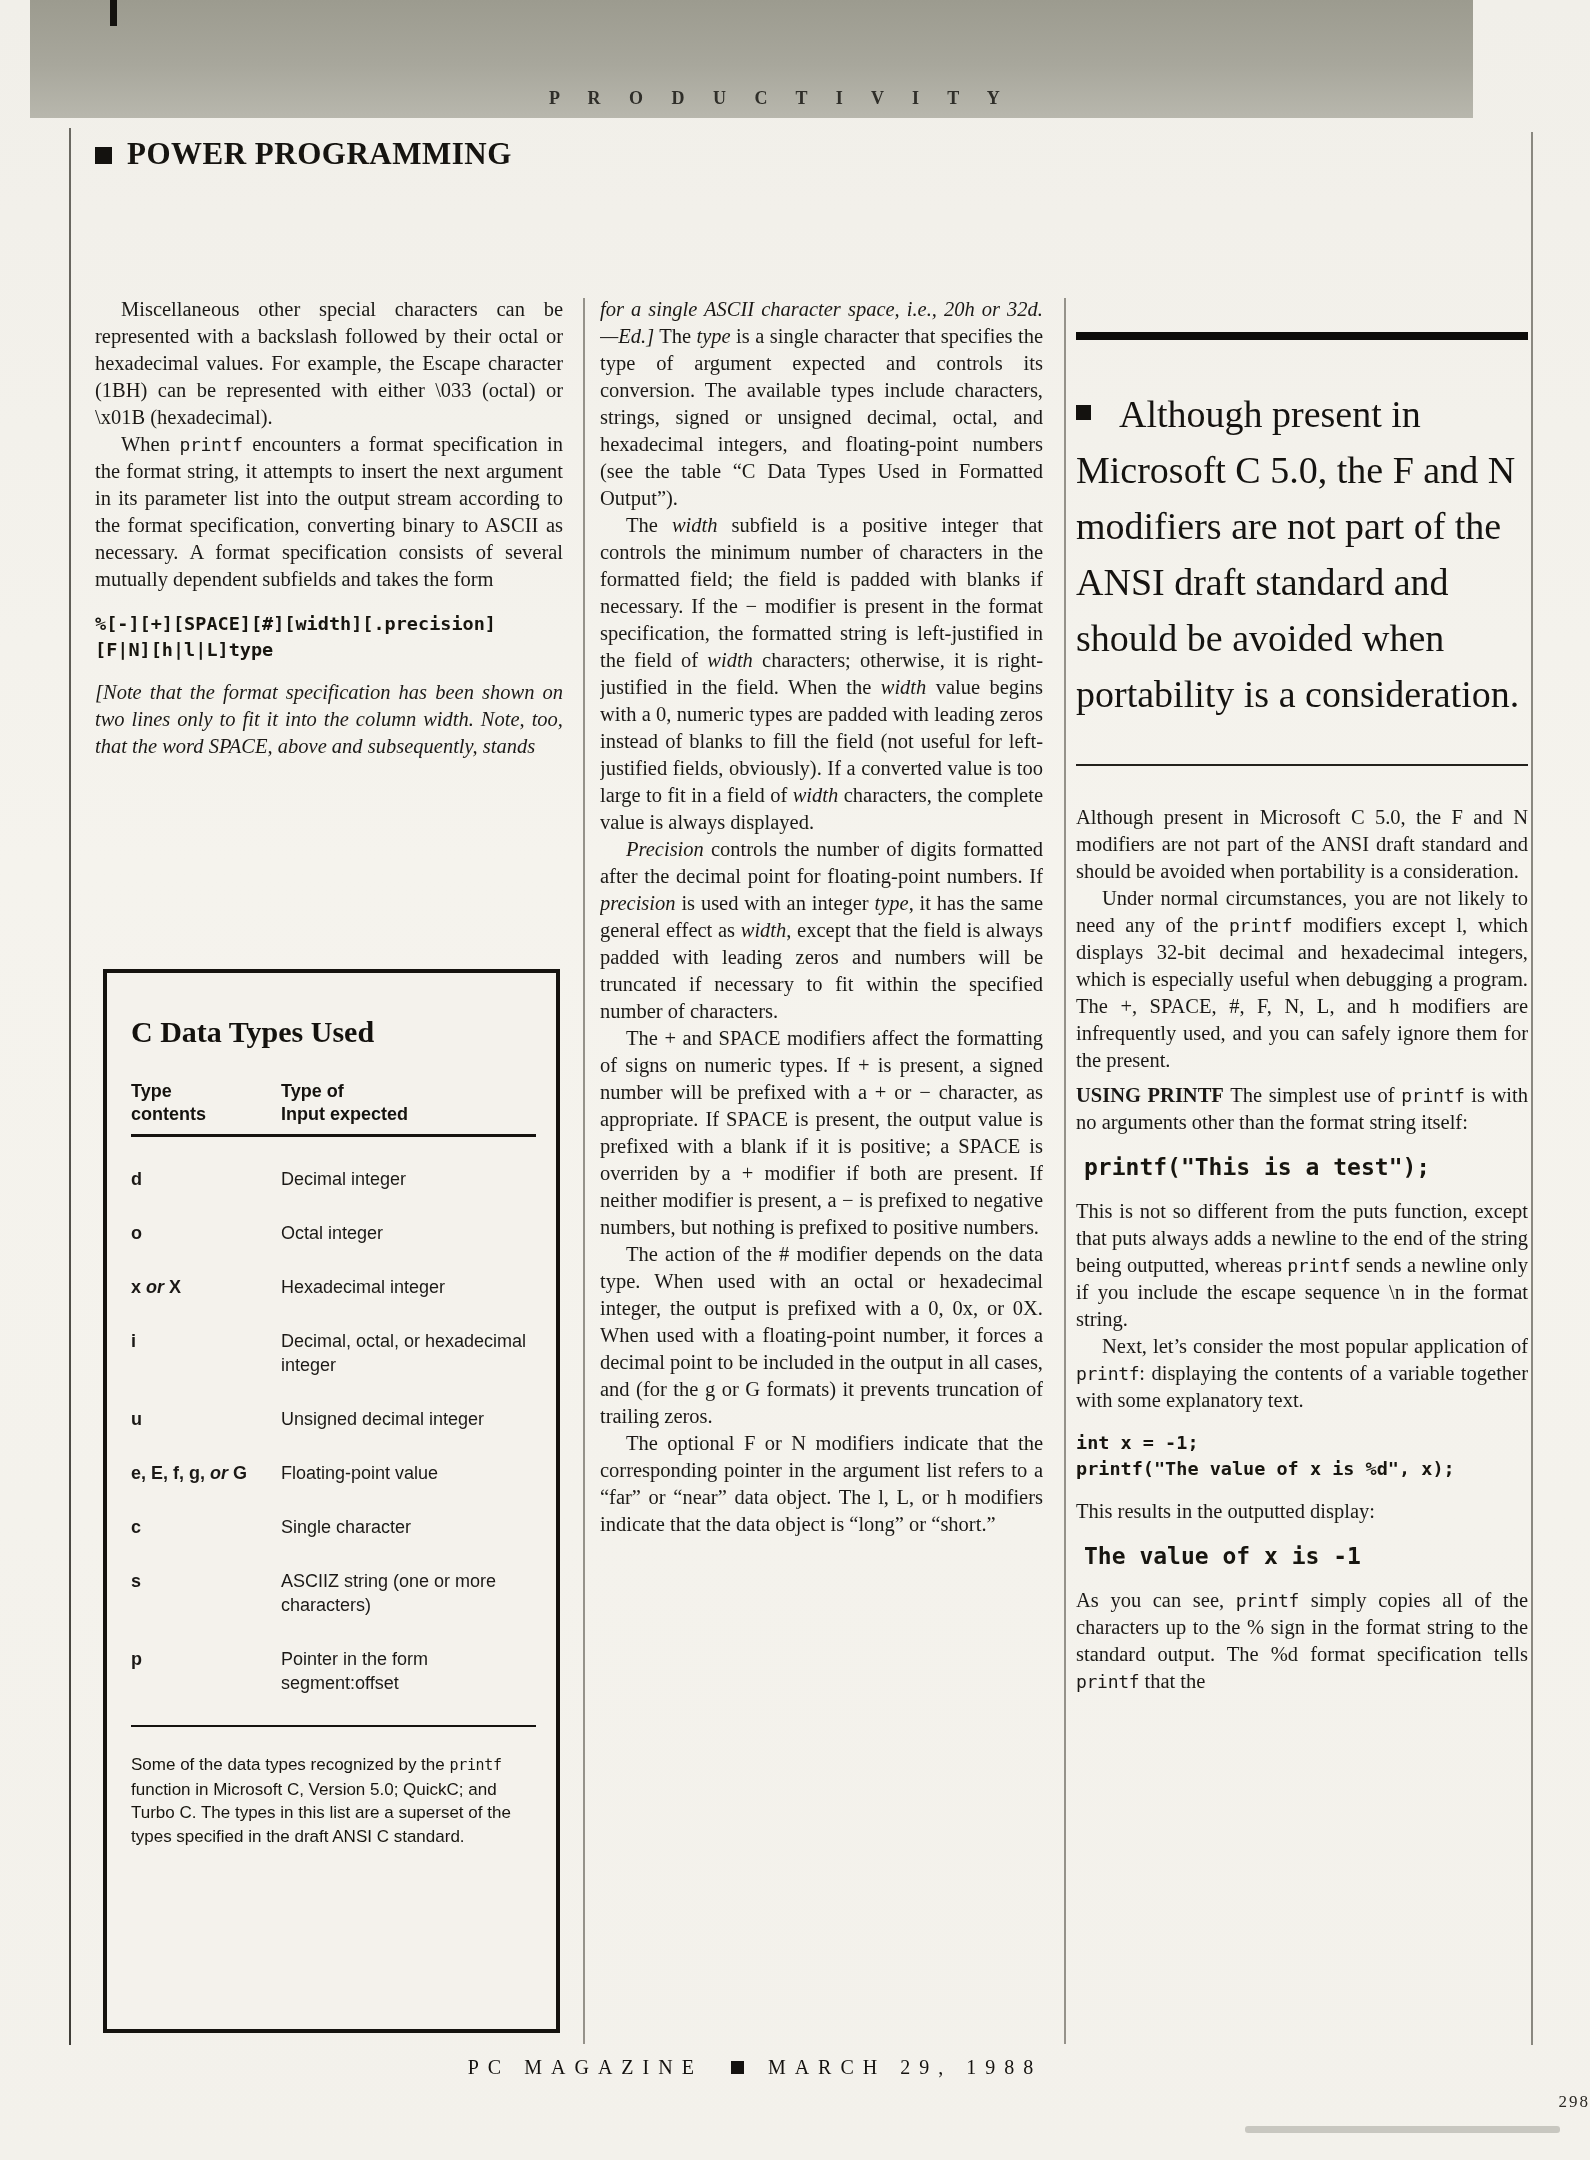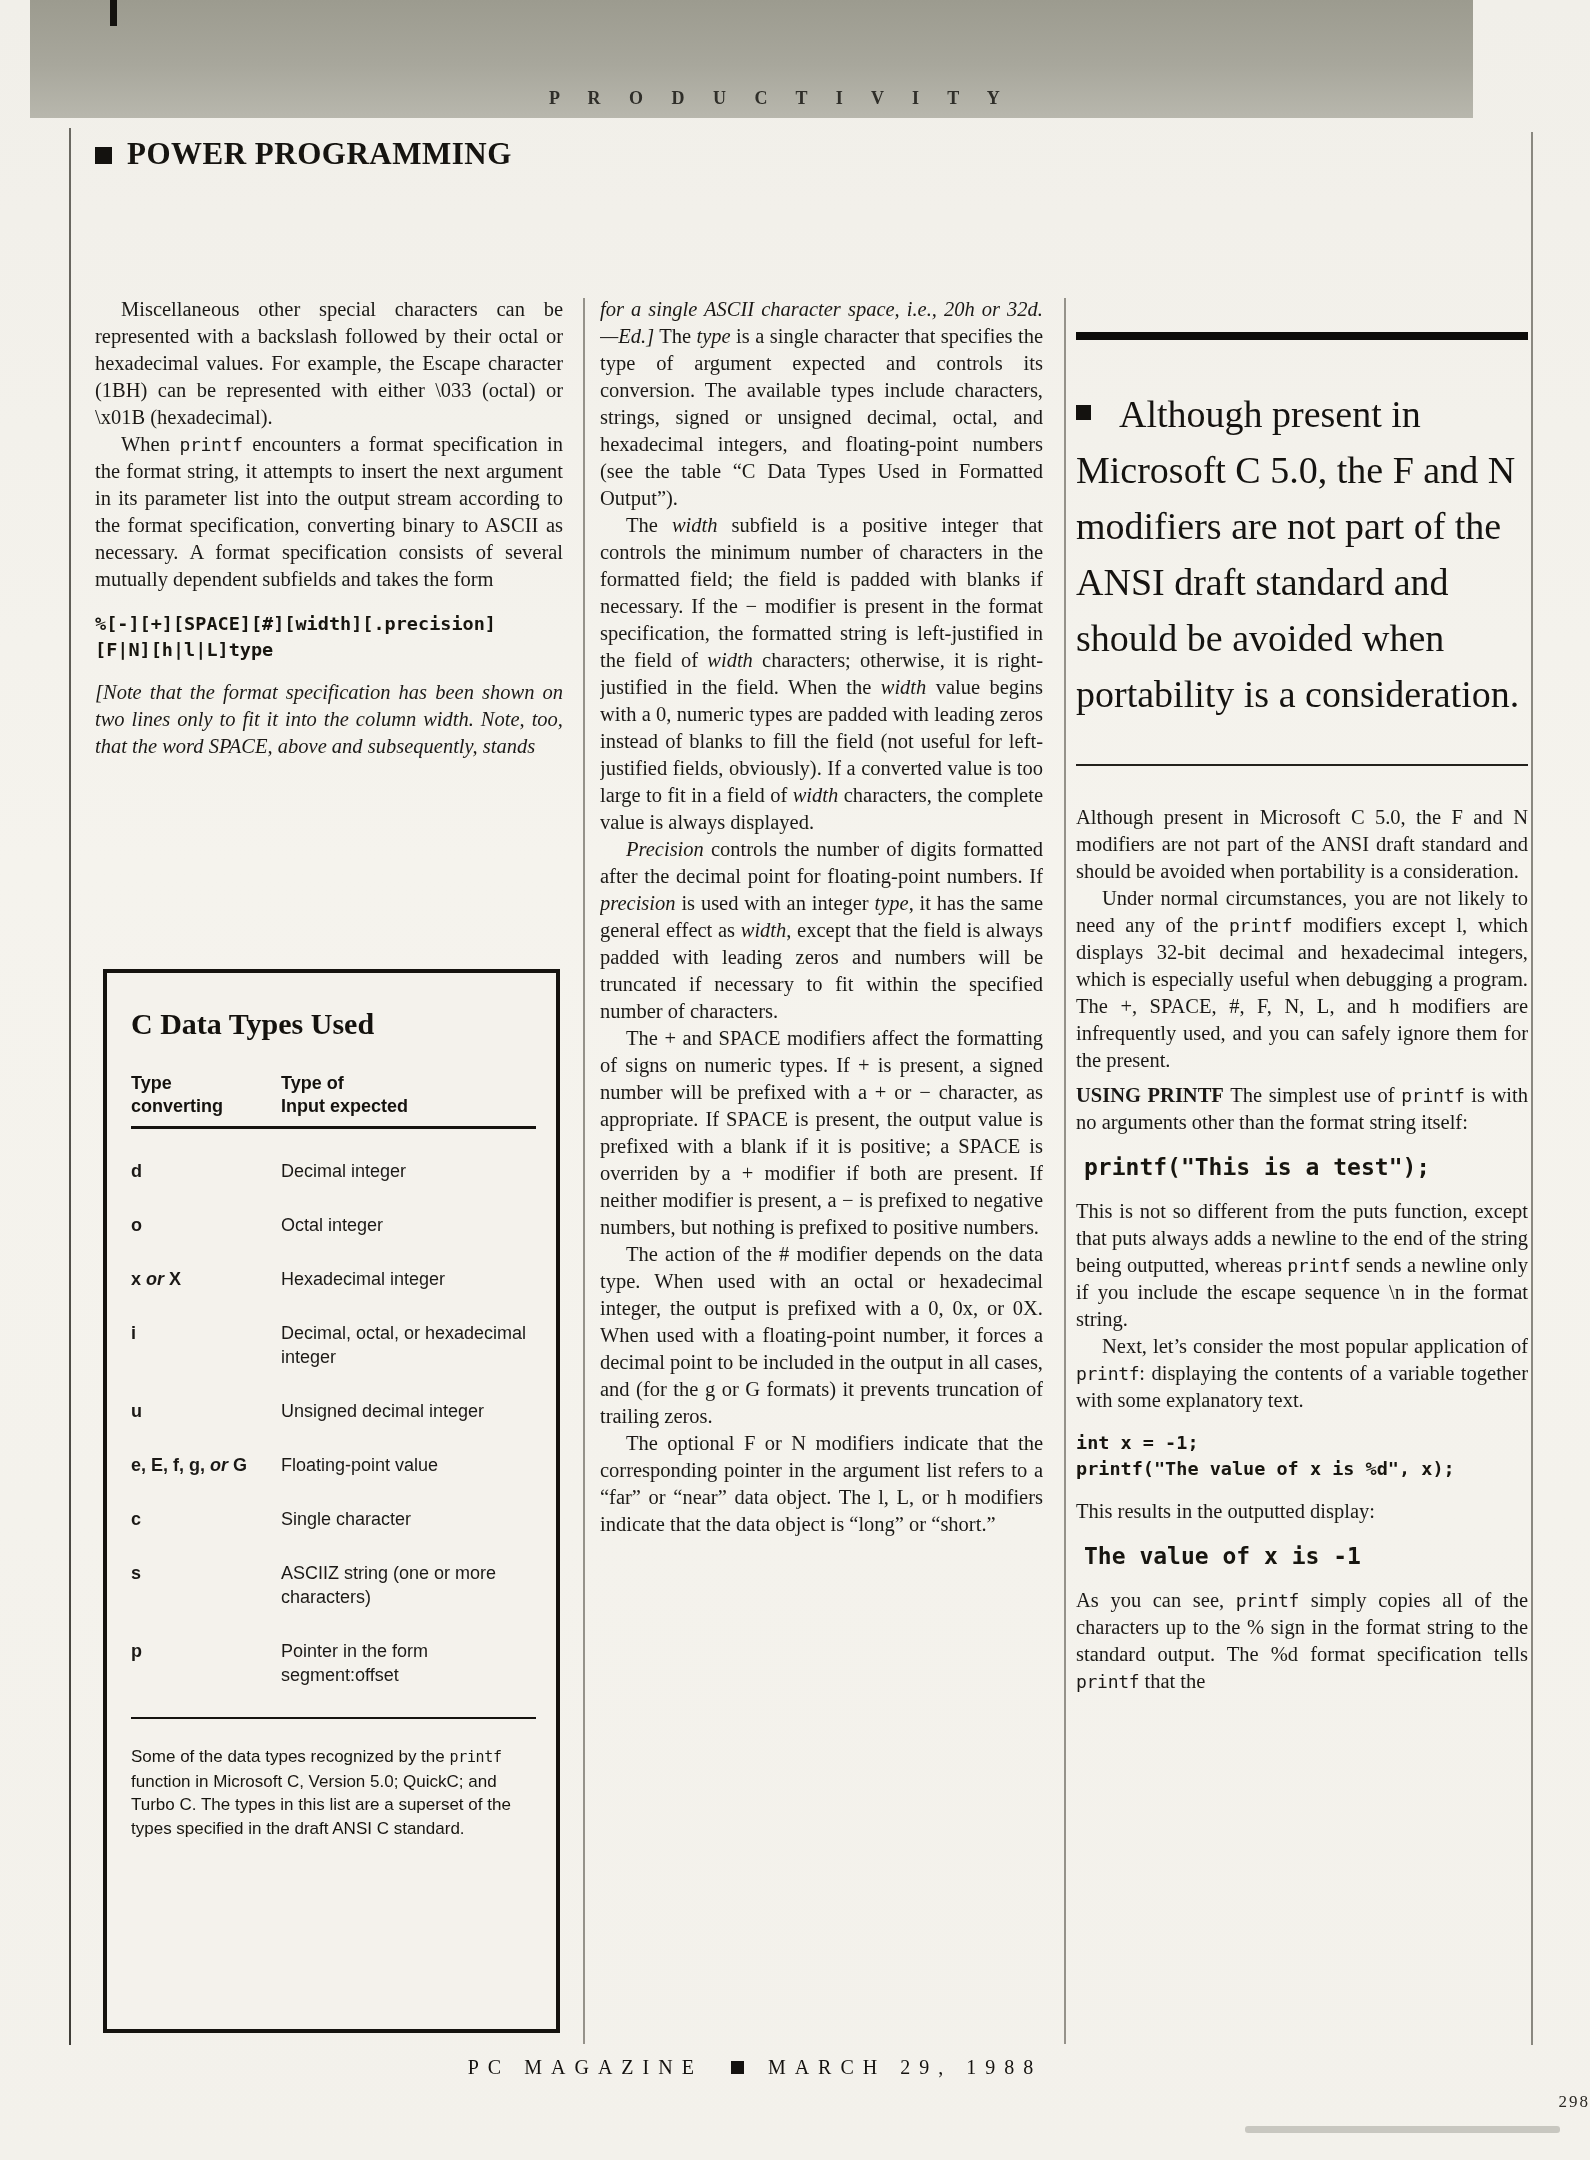--- a/index.html
+++ b/index.html
@@ -57,21 +57,21 @@
   }
   .codeline{font-size:18.5px;line-height:26px;white-space:nowrap;}
   .codeline.lg{font-size:23px;line-height:30px;margin-left:8px;}
   .c3{margin:16px 0 16px 0;}
   .head-para{margin-top:8px;}
   
   .databox{
     position:absolute;left:103px;top:969px;width:457px;height:1064px;
     box-sizing:border-box;border:4px solid #15130f;
     background:#f4f2ec;
-    padding:20px 20px 18px 24px;
+    padding:28px 20px 18px 24px;
     font-family:"Liberation Sans", sans-serif;
     overflow:hidden;
   }
   .box-title{
     font-family:"Liberation Serif", serif;font-weight:bold;
     font-size:30px;line-height:37px;margin:12px 0 30px 0;color:#14120e;
   }
   .box-headrow{display:flex;font-weight:bold;font-size:18px;line-height:23px;color:#14120e;}
   .bh-c1{width:150px;}
   .bh-c2{flex:1;}
@@ -136,21 +136,21 @@
     <p class="body"><span class="ri">[Note that the format specification has been shown on two lines only to fit it into the column width. Note, too, that the word SPACE, above and subsequently, stands</span></p>
   </div>
 
   <div class="databox">
     <div class="box-title">
       <div>C Data Types Used</div>
     </div>
     <div class="box-headrow">
       <div class="bh-c1">
         <div>Type</div>
-        <div>converting</div>
+        <div>contents</div>
       </div>
       <div class="bh-c2">
         <div>Type of</div>
         <div>Input expected</div>
       </div>
     </div>
     <div class="box-rule"></div>
     <div class="trows">
       <div class="trow">
         <div class="tchar"><span>d</span></div>

